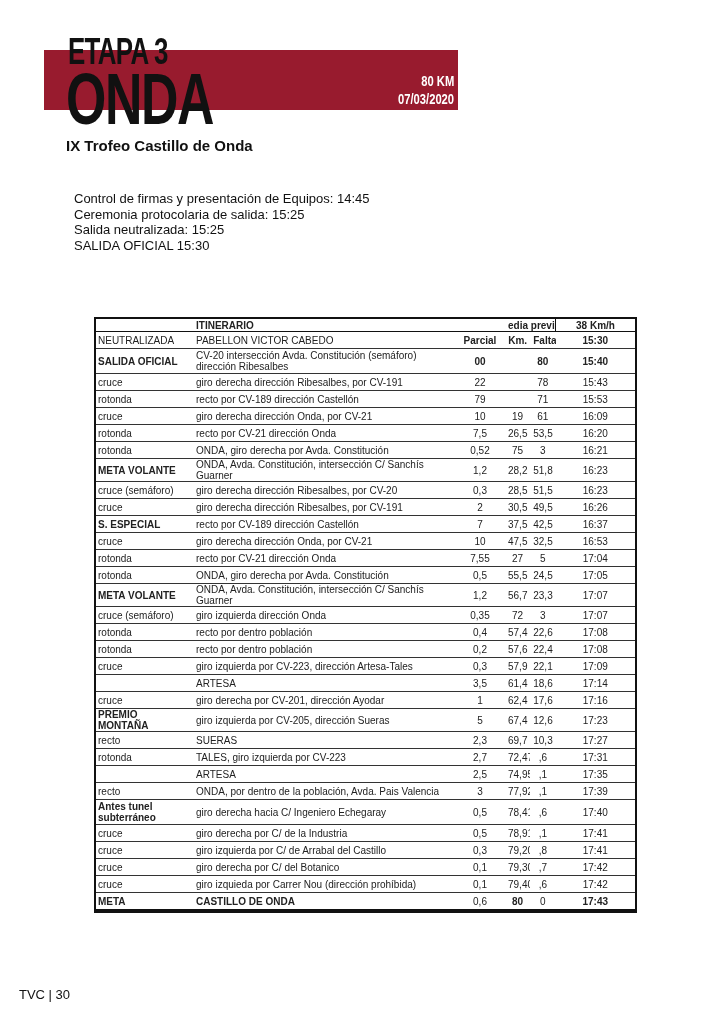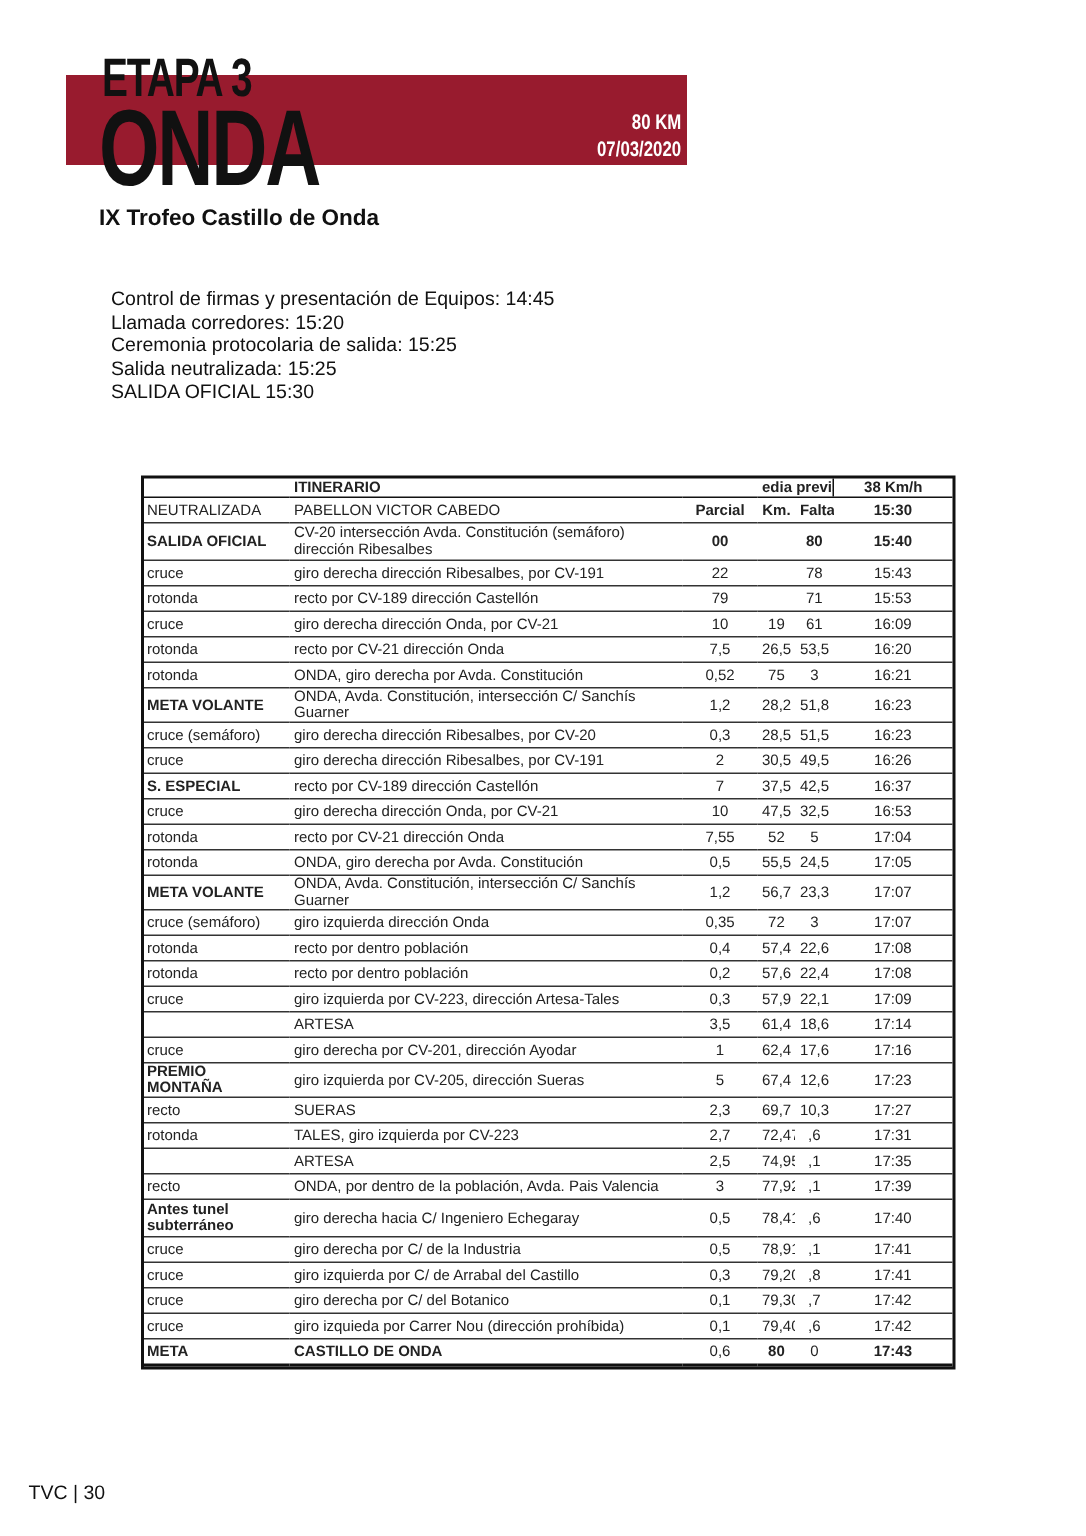--- a/index.html
+++ b/index.html
@@ -36,21 +36,20 @@
 <div class="banner"></div>
 <div class="etapa">ETAPA 3</div>
 <div class="city">ONDA</div>
 <div class="km">80 KM</div>
 <div class="date">07/03/2020</div>
 
 <div class="trofeo">IX Trofeo Castillo de Onda</div>
 
 <div class="schedule">
   <div>Control de firmas y presentación de Equipos: 14:45</div>
-  <div>Llamada corredores: 15:20</div>
   <div>Ceremonia protocolaria de salida: 15:25</div>
   <div>Salida neutralizada: 15:25</div>
   <div>SALIDA OFICIAL 15:30</div>
 </div>
 
 <div class="tbl-wrap">
   <table>
     <tbody id="itin-body">
       <tr class="head">
         <td class="c1"></td>
@@ -152,21 +151,21 @@
           <td class="c2" style="white-space: normal;">giro derecha dirección Onda, por CV-21</td>
           <td class="c3">10</td>
           <td class="c4">47,5</td>
           <td class="c5">32,5</td>
           <td class="c6">16:53</td>
         </tr>
         <tr>
           <td class="c1" style="white-space: normal;">rotonda</td>
           <td class="c2" style="white-space: normal;">recto por CV-21 dirección Onda</td>
           <td class="c3">7,55</td>
-          <td class="c4">52</td>
+          <td class="c4">27</td>
           <td class="c5">5</td>
           <td class="c6">17:04</td>
         </tr>
         <tr>
           <td class="c1" style="white-space: normal;">rotonda</td>
           <td class="c2" style="white-space: normal;">ONDA, giro derecha por Avda. Constitución</td>
           <td class="c3">0,5</td>
           <td class="c4">55,5</td>
           <td class="c5">24,5</td>
           <td class="c6">17:05</td>

